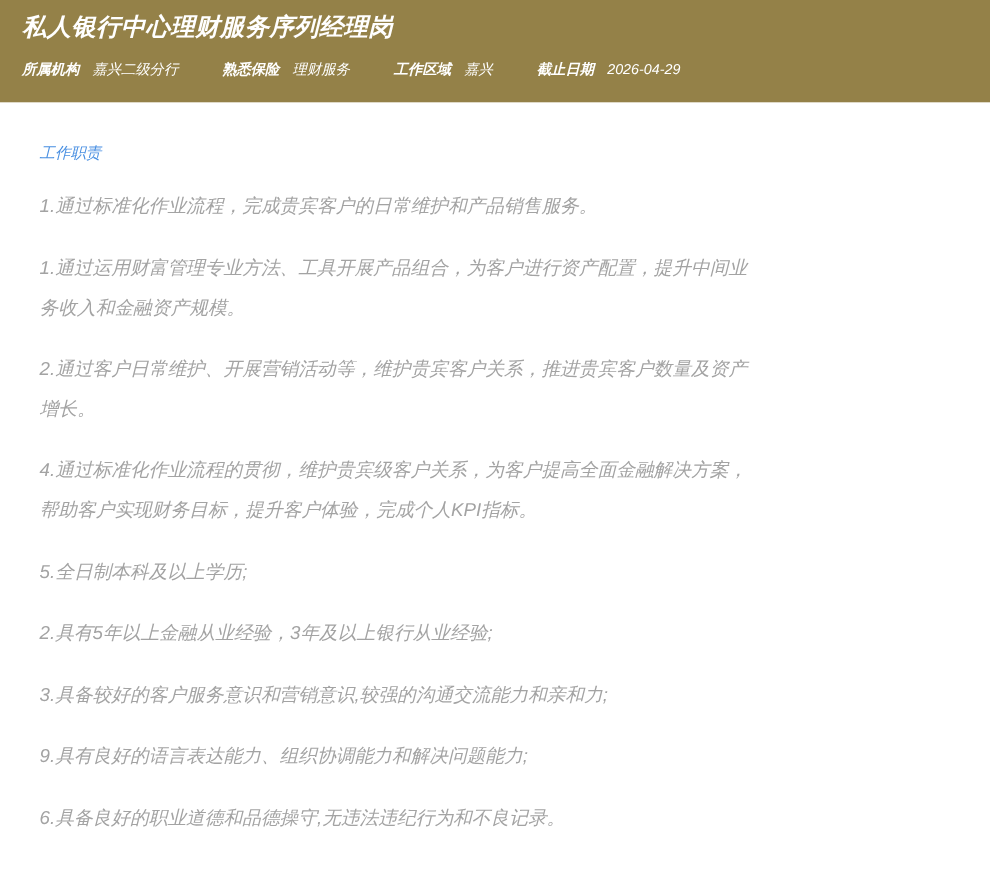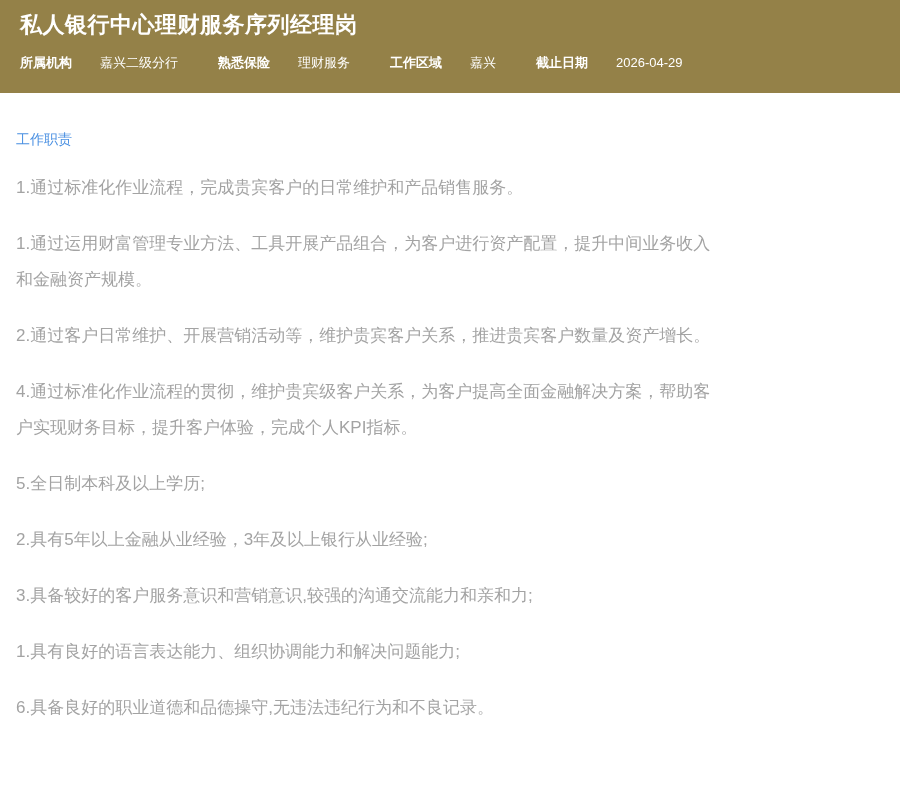--- a/index.html
+++ b/index.html
@@ -1,15 +1,15 @@
 <!DOCTYPE html>
 <html style="--header-bg: #948148; --accent-blue: #4a90e2; --body-gray: #a3a3a3; --highlight-red: #e13b32;"><head>
 <meta charset="utf-8">
 <style>
-  * { box-sizing: border-box; margin: 0; padding: 0; }
+  * { box-sizing: border-box; margin: 0; padding: 0; font-style: italic; }
   html, body {
     width: 900px;
     height: 802px;
     background: #ffffff;
     font-family: "Liberation Sans", "DejaVu Sans", sans-serif;
     overflow: hidden;
   }
   .header {
     width: 900px;
     height: 93px;
@@ -24,25 +24,25 @@
     letter-spacing: 0.5px;
   }
   .meta {
     display: flex;
     align-items: baseline;
     margin-top: 14px;
     color: #ffffff;
     font-size: 13px;
     line-height: 18px;
   }
-  .meta-group { display: flex; align-items: flex-end; margin-right: 40px; gap: 16px; }
+  .meta-group { display: flex; align-items: flex-end; margin-right: 40px; }
   .meta-label { font-weight: 700; margin-right: 12px; white-space: nowrap; }
   .meta-value { font-weight: 400; white-space: nowrap; }
   .content {
-    padding: 0 16px;
+    padding: 0 36px;
     width: 727px;
   }
   .section-title {
     color: var(--accent-blue, #4a90e2);
     font-size: 14px;
     line-height: 20px;
     margin: 23px 0 21px 0;
   }
   .section-title.first { margin-top: 36px; }
   .para {
@@ -94,15 +94,15 @@
 
 <div class="content" id="content">
     <div class="section-title first">工作职责</div>
     <p class="para">1.通过标准化作业流程，完成贵宾客户的日常维护和产品销售服务。</p>
     <p class="para">1.通过运用财富管理专业方法、工具开展产品组合，为客户进行资产配置，提升中间业务收入和金融资产规模。</p>
     <p class="para">2.通过客户日常维护、开展营销活动等，维护贵宾客户关系，推进贵宾客户数量及资产增长。</p>
     <p class="para">4.通过标准化作业流程的贯彻，维护贵宾级客户关系，为客户提高全面金融解决方案，帮助客户实现财务目标，提升客户体验，完成个人KPI指标。</p>
     <p class="para">5.全日制本科及以上学历;</p>
     <p class="para">2.具有5年以上金融从业经验，3年及以上银行从业经验;</p>
     <p class="para">3.具备较好的客户服务意识和营销意识,较强的沟通交流能力和亲和力;</p>
-    <p class="para">1.具有良好的语言表达能力、组织协调能力和解决问题能力;</p>
+    <p class="para">9.具有良好的语言表达能力、组织协调能力和解决问题能力;</p>
     <p class="para">6.具备良好的职业道德和品德操守,无违法违纪行为和不良记录。</p>
   </div>
 
 </body></html>

